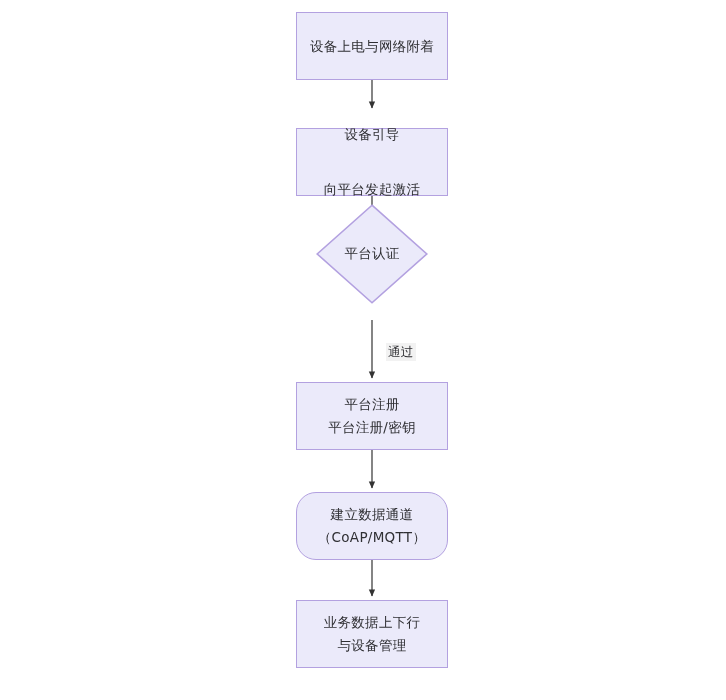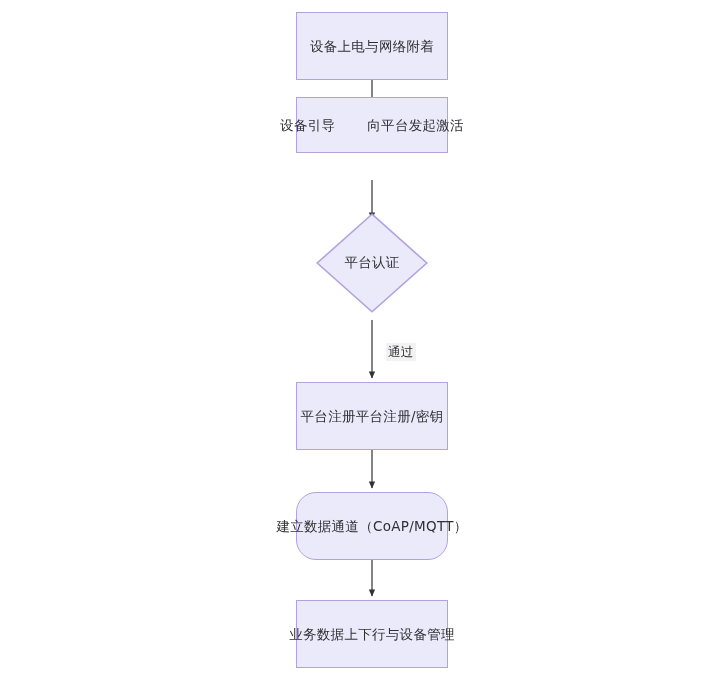--- a/index.html
+++ b/index.html
@@ -20,21 +20,21 @@
     width: 726px;
     height: 700px;
     background: #ffffff;
   }
 
   
   .node {
     position: absolute;
     box-sizing: border-box;
     display: flex;
-    flex-direction: row;
+    flex-direction: column;
     align-items: center;
     justify-content: center;
     background: #EBEAFA;
     border: 1.6px solid #B3A1E0;
     color: #2f2f33;
     font-size: 13.5px;
     line-height: 23px;
     text-align: center;
     letter-spacing: 0.3px;
   }
@@ -112,26 +112,26 @@
 
     <line x1="372" y1="450" x2="372" y2="488" stroke="#333333" stroke-width="1.2" marker-end="url(#arrowhead)"></line>
 
     <line x1="372" y1="560" x2="372" y2="596" stroke="#333333" stroke-width="1.2" marker-end="url(#arrowhead)"></line>
   </svg>
 
   <div class="node" style="left:296px; top:12px; width:152px; height:68px;">
     <span class="line1">设备上电与网络附着</span>
   </div>
 
-  <div class="node" style="left:296px; top:97px; width:152px; height:56px;gap:32px;">
+  <div class="node" style="left:296px; top:128px; width:152px; height:68px;gap:32px;">
     <span class="line1">设备引导</span>
     <span class="line2">向平台发起激活</span>
   </div>
 
-  <div class="diamond-wrap" style="left:316px; top:213px;">
+  <div class="diamond-wrap" style="left:316px; top:204px;">
     <svg class="diamond-shape" viewBox="0 0 112 100" preserveAspectRatio="none" aria-hidden="true">
       <polygon points="56,1.2 110.8,50 56,98.8 1.2,50" fill="#EBEAFA" stroke="#B3A1E0" stroke-width="1.6"></polygon>
     </svg>
     <div class="diamond-label">平台认证</div>
   </div>
 
   <div class="edge-label" style="left:354px; top:343px;">通过</div>
 
   <div class="node" style="left:296px; top:382px; width:152px; height:68px;">
     <span class="line1">平台注册</span>

